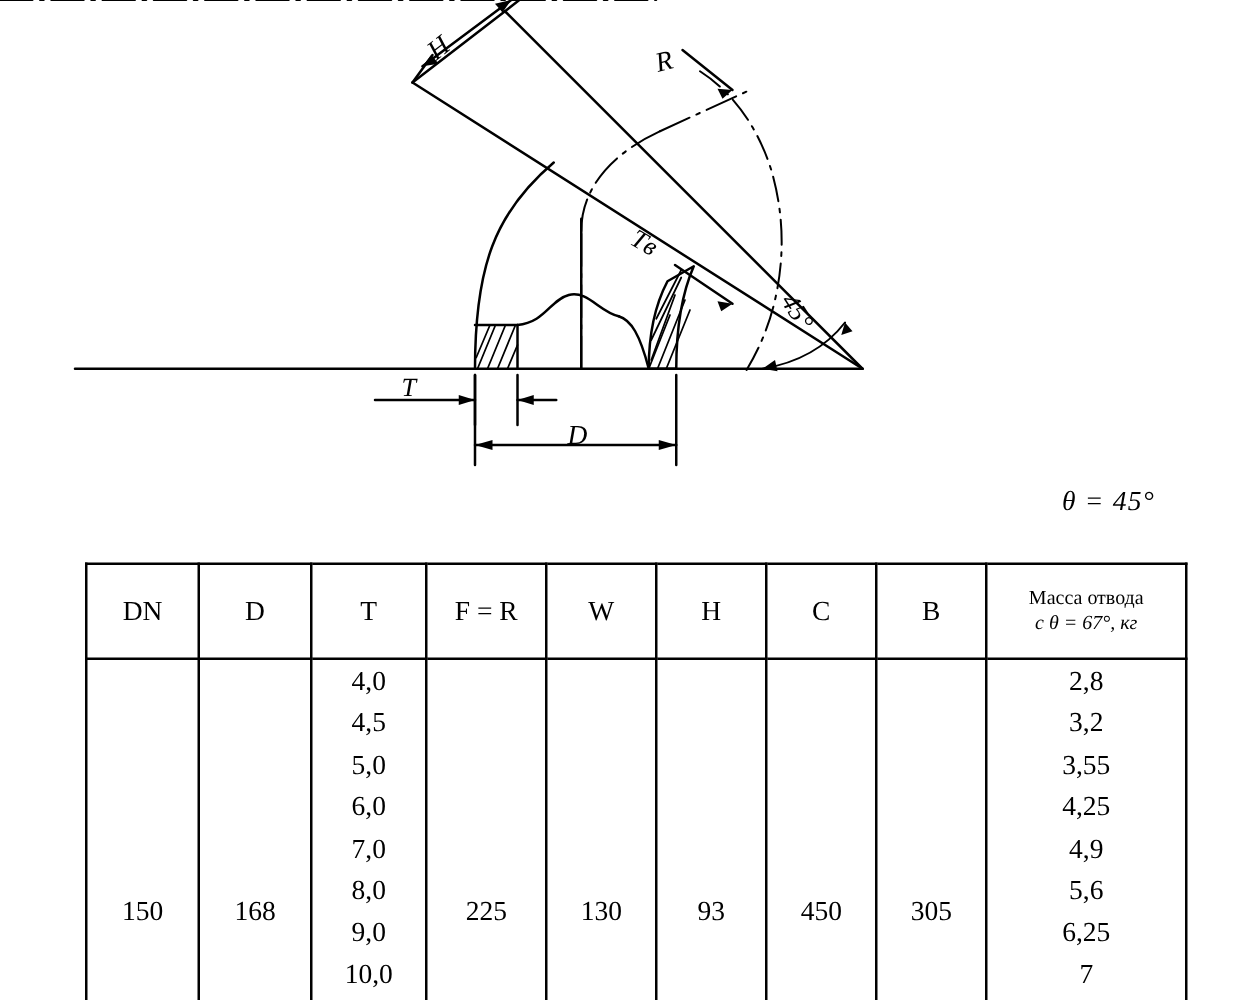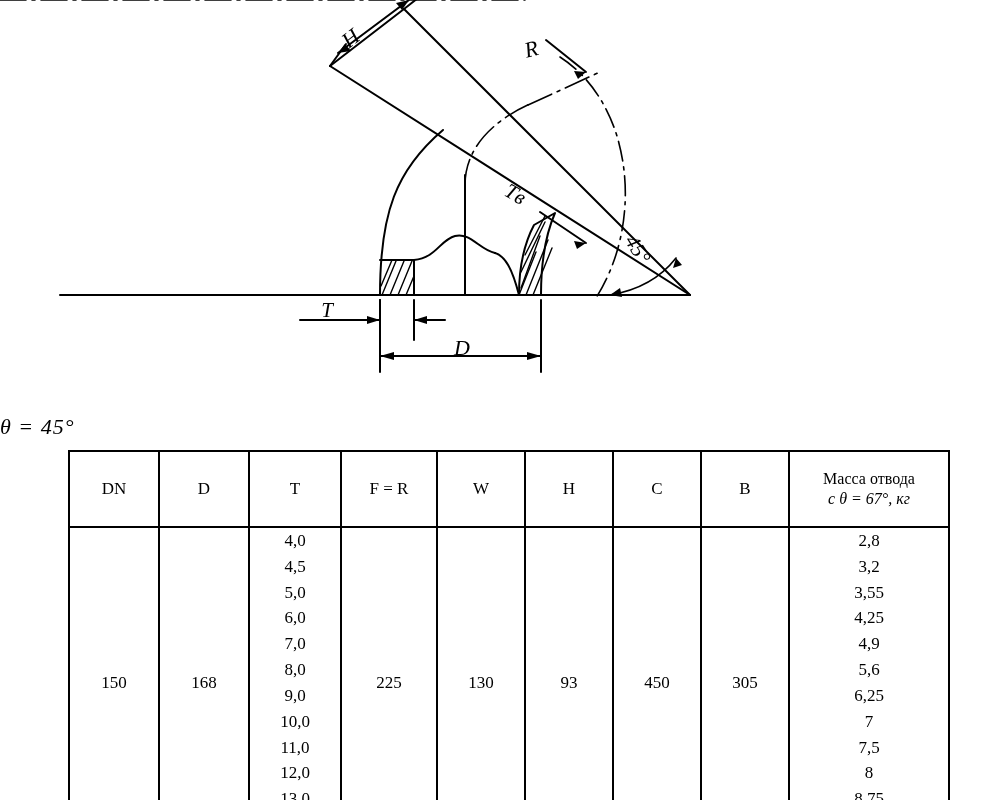--- a/index.html
+++ b/index.html
@@ -25,40 +25,39 @@
     left: 0;
     top: 0;
     width: 1000px;
     height: 440px;
   }
   .caption {
     position: absolute;
     left: 0;
     top: 388px;
     width: 924px;
-    text-align: left;
+    text-align: right;
     font-style: italic;
     font-size: 22px;
     letter-spacing: 1px;
-    margin-top: 26px;
   }
   
   #spec-table {
     position: absolute;
     left: 68px;
     top: 450px;
     width: 862px;
     border-collapse: collapse;
     table-layout: fixed;
   }
   #spec-table td, #spec-table th {
     border: 2px solid #000000;
     text-align: center;
     vertical-align: middle;
-    font-size: 17px;
+    font-size: 22px;
     font-weight: normal;
     padding: 0;
   }
   #spec-table thead th {
     height: 74px;
   }
   #spec-table thead th.mass-head {
     font-size: 16px;
     line-height: 1.25;
   }

